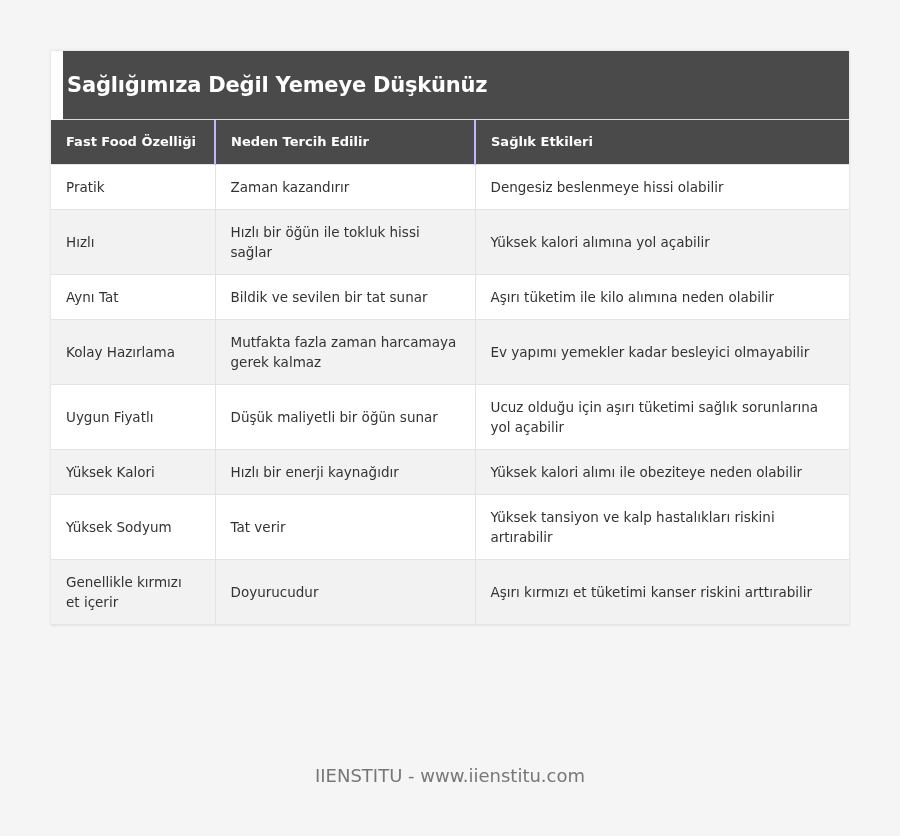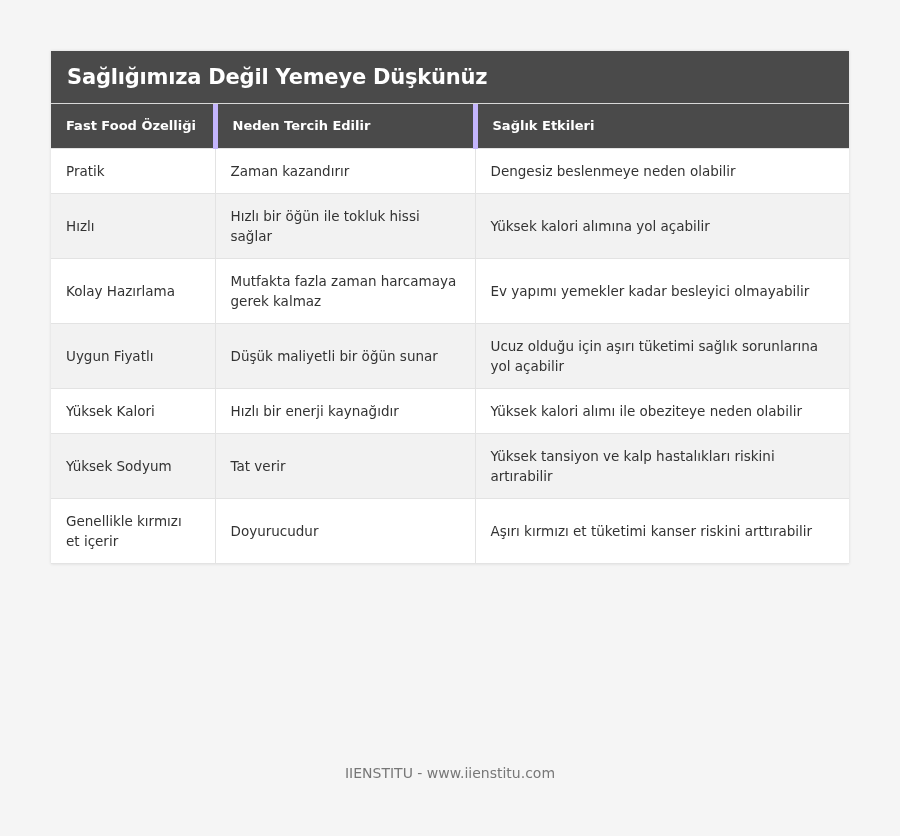--- a/index.html
+++ b/index.html
@@ -18,47 +18,48 @@
       position: absolute;
       left: 51px;
       top: 51px;
       width: 798px;
       background: #ffffff;
       box-shadow: 0 0 3px rgba(0,0,0,0.12);
     }
     .title-bar {
       background: #4a4a4a;
       color: #ffffff;
-      height: 53px;
+      height: 69px;
       box-sizing: border-box;
-      padding: 0 16px;
+      padding: 0 4px;
       display: flex;
       align-items: center;
       font-weight: bold;
       font-size: 21px;
       letter-spacing: -0.2px;
       border-bottom: 1px solid #d8d8d8;
+      margin-left: 12px;
     }
     table {
       width: 100%;
       border-collapse: collapse;
       table-layout: fixed;
     }
     col.c1 { width: 164px; }
     col.c2 { width: 260px; }
     col.c3 { width: auto; }
     thead th {
       background: #4a4a4a;
       color: #ffffff;
       font-weight: bold;
       font-size: 13px;
       text-align: left;
       height: 44px;
       padding: 0 15px;
-      border-left: 5px solid #c4b5fd;
+      border-left: 2px solid #c4b5fd;
       box-sizing: border-box;
     }
     thead th:first-child { border-left: none; }
     tbody td {
       font-size: 13.5px;
       color: #333333;
       padding: 7px 15px;
       line-height: 20px;
       border-left: 1px solid #e3e3e3;
       border-top: 1px solid #e3e3e3;
@@ -70,21 +71,21 @@
     tbody tr.h2 td { height: 65px; }
     tbody tr:nth-child(even) td { background: #f2f2f2; }
     tbody tr:nth-child(odd) td { background: #ffffff; }
     tbody tr:last-child td { border-bottom: 1px solid #e3e3e3; }
     .footer {
       position: absolute;
       left: 0;
       top: 765px;
       width: 900px;
       text-align: center;
-      font-size: 14px;
+      font-size: 18px;
       color: #777777;
     }
   </style>
 </head>
 <body>
 
 <div class="card">
   <div class="title-bar">Sağlığımıza Değil Yemeye Düşkünüz</div>
   <table>
     <colgroup>
@@ -96,26 +97,31 @@
       <tr>
         <th>Fast Food Özelliği</th>
         <th>Neden Tercih Edilir</th>
         <th>Sağlık Etkileri</th>
       </tr>
     </thead>
     <tbody>
       <tr class="h1">
         <td>Pratik</td>
         <td>Zaman kazandırır</td>
-        <td>Dengesiz beslenmeye neden olabilir</td>
+        <td>Dengesiz beslenmeye hissi olabilir</td>
       </tr>
       <tr class="h2">
         <td>Hızlı</td>
         <td>Hızlı bir öğün ile tokluk hissi sağlar</td>
         <td>Yüksek kalori alımına yol açabilir</td>
+      </tr>
+      <tr class="h1">
+        <td>Aynı Tat</td>
+        <td>Bildik ve sevilen bir tat sunar</td>
+        <td>Aşırı tüketim ile kilo alımına neden olabilir</td>
       </tr>
       <tr class="h2">
         <td>Kolay Hazırlama</td>
         <td>Mutfakta fazla zaman harcamaya gerek kalmaz</td>
         <td>Ev yapımı yemekler kadar besleyici olmayabilir</td>
       </tr>
       <tr class="h2">
         <td>Uygun Fiyatlı</td>
         <td>Düşük maliyetli bir öğün sunar</td>
         <td>Ucuz olduğu için aşırı tüketimi sağlık sorunlarına yol açabilir</td>

